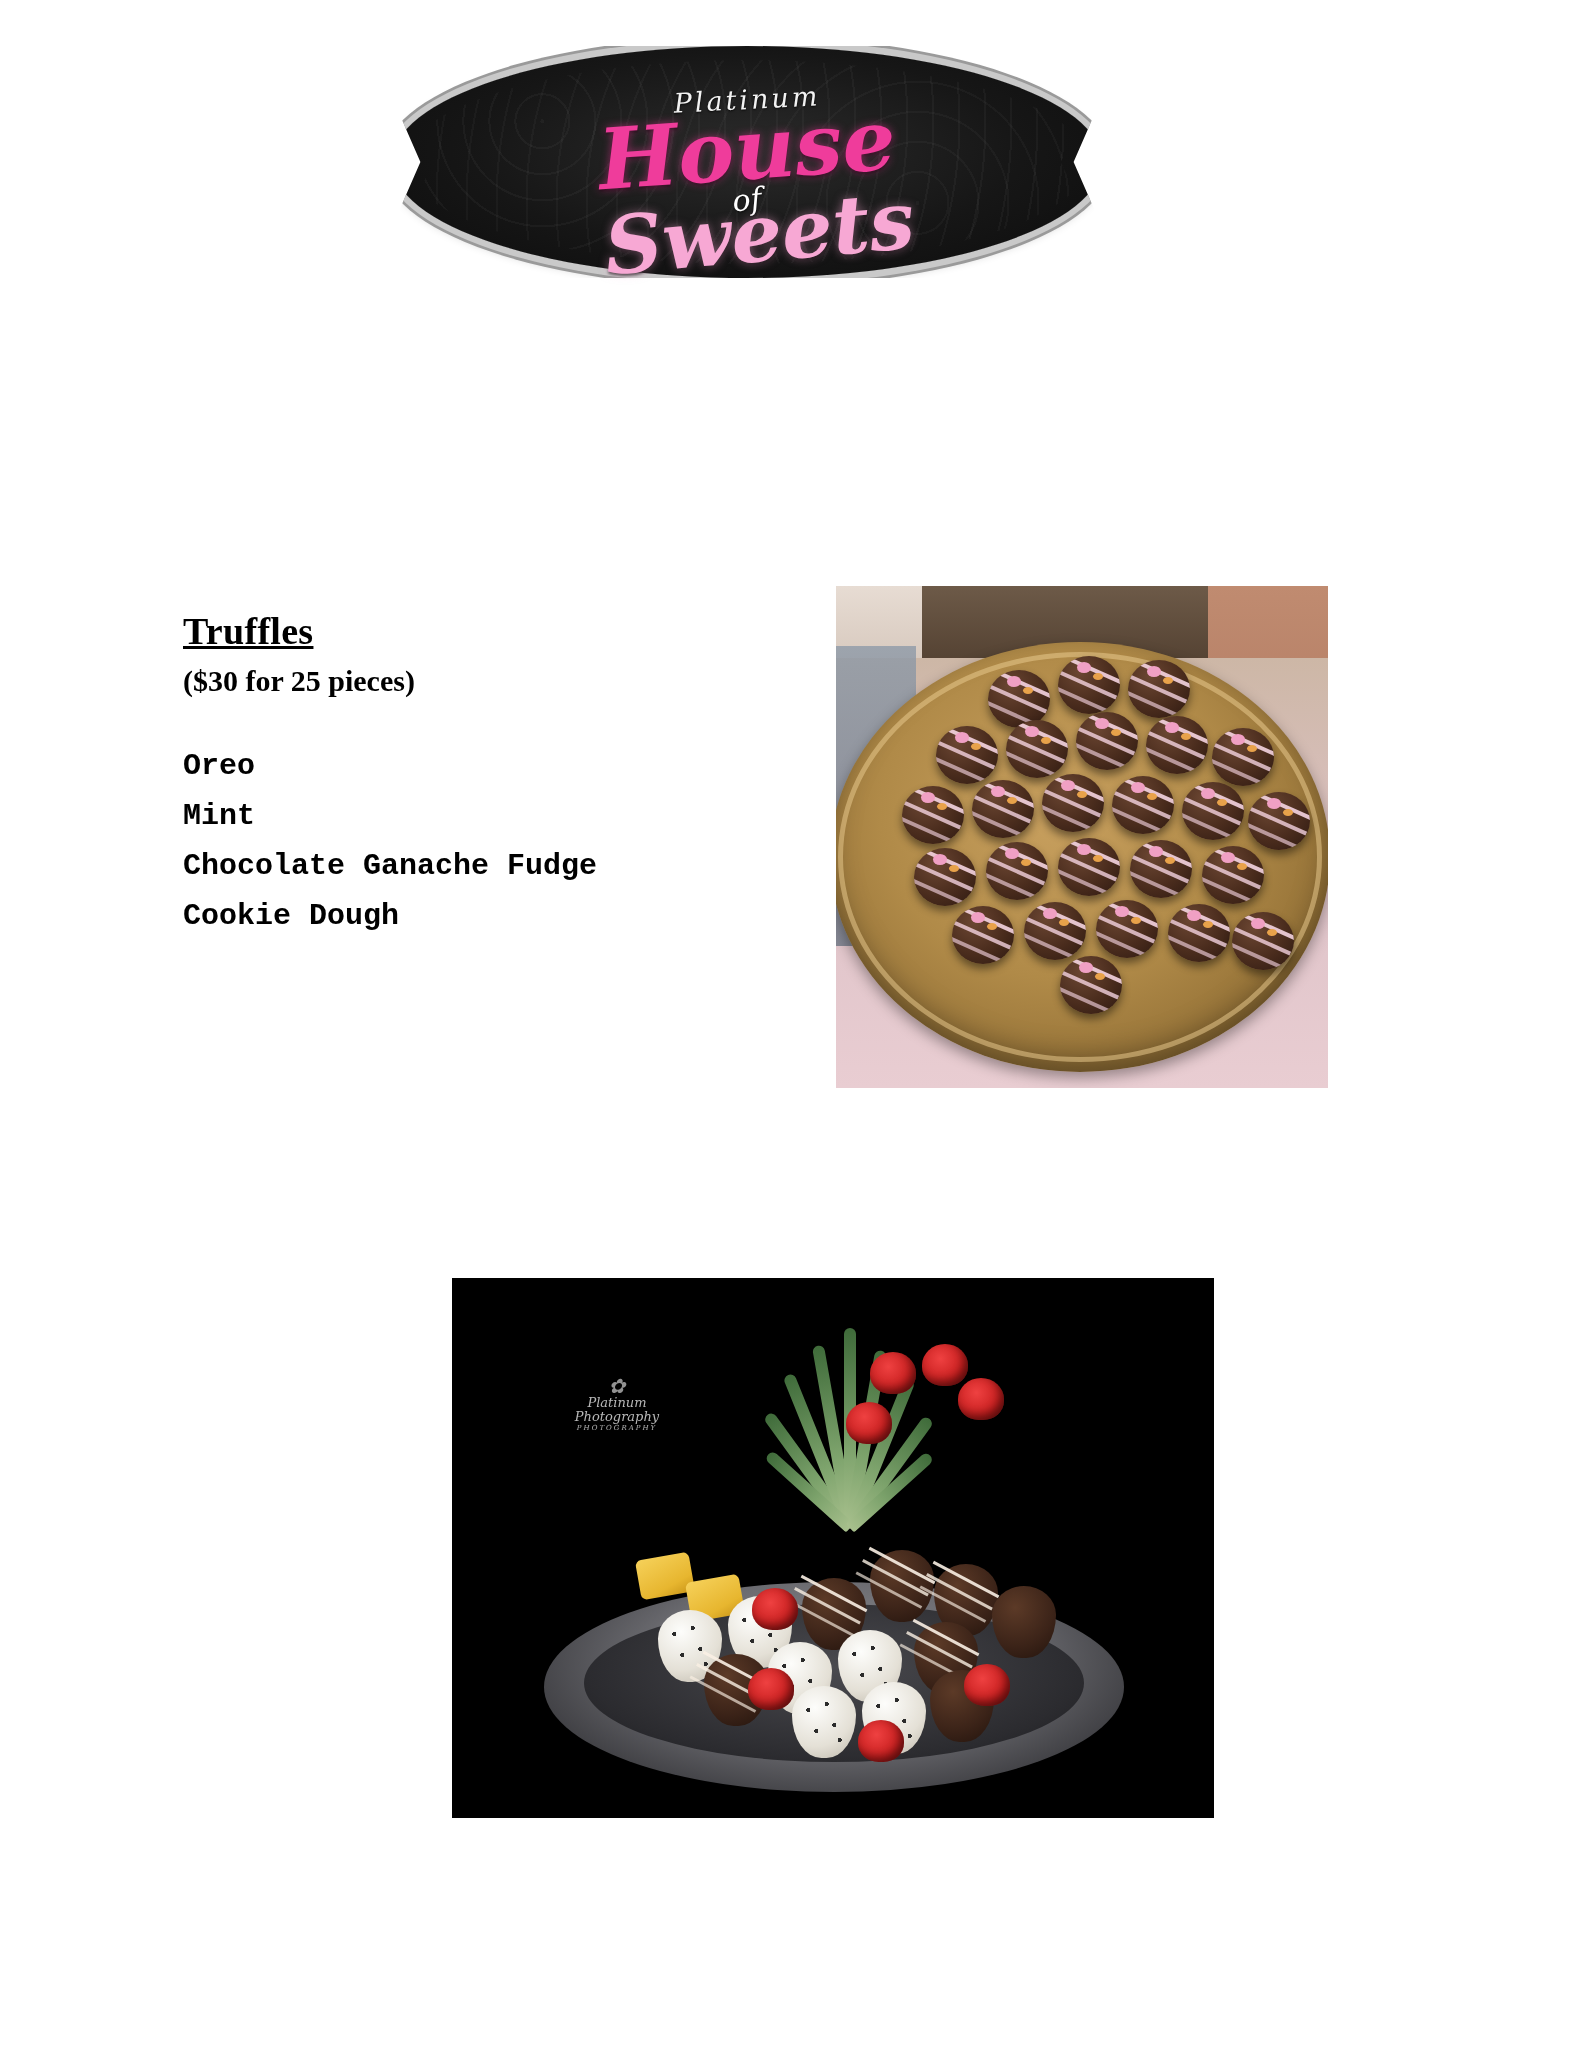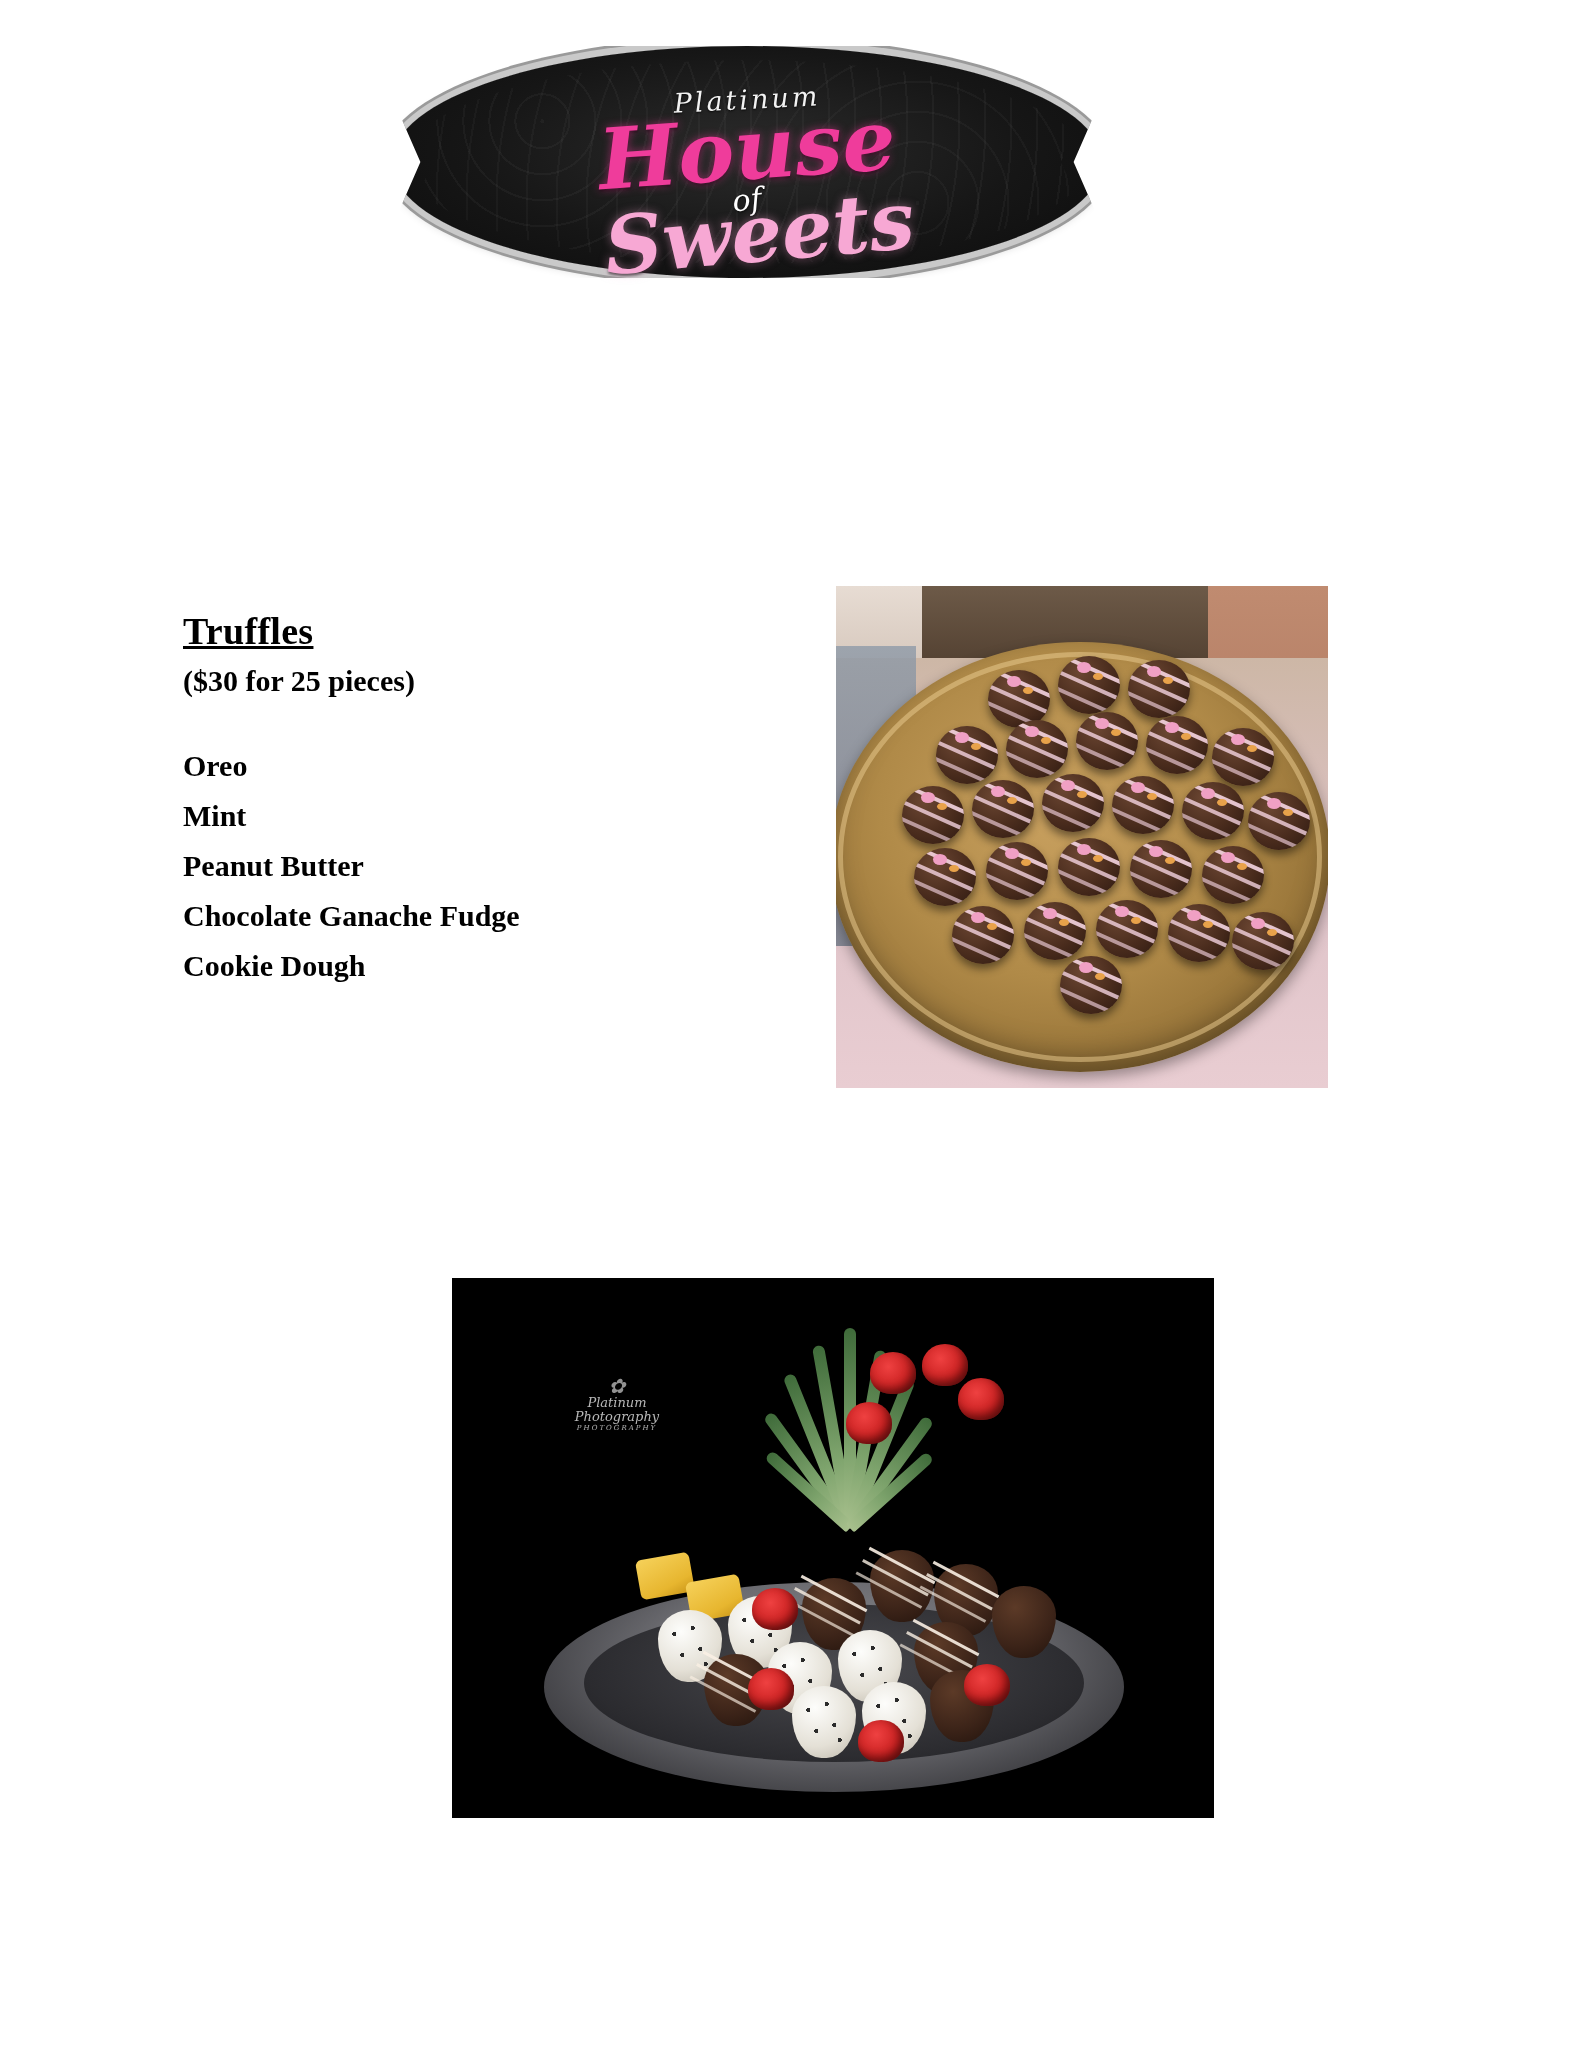--- a/index.html
+++ b/index.html
@@ -141,20 +141,21 @@
   .flavor-list {
     list-style: none;
     margin: 0;
     padding: 0;
   }
   .flavor-list li {
     font-size: 30px;
     font-weight: bold;
     line-height: 50px;
     white-space: nowrap;
+    font-family: Liberation Mono, monospace;
   }
 
   
   .photo-truffles {
     position: absolute;
     left: 836px;
     top: 586px;
     width: 492px;
     height: 502px;
     overflow: hidden;
@@ -344,21 +345,20 @@
       <i class="l4"></i>
   </div>
 </div>
 
 <div class="menu-block">
   <h1 class="menu-title">Truffles</h1>
   <div class="menu-price">($30 for 25 pieces)</div>
   <ul class="flavor-list">
     <li>Oreo</li>
     <li>Mint</li>
-    <li>Peanut Butter</li>
     <li>Chocolate Ganache Fudge</li>
     <li>Cookie Dough</li>
   </ul>
 </div>
 
 <div class="photo-truffles">
   <div class="pt-wall"></div>
   <div class="pt-wall-dark"></div>
   <div class="pt-wall-right"></div>
   <div class="pt-floor"></div>

